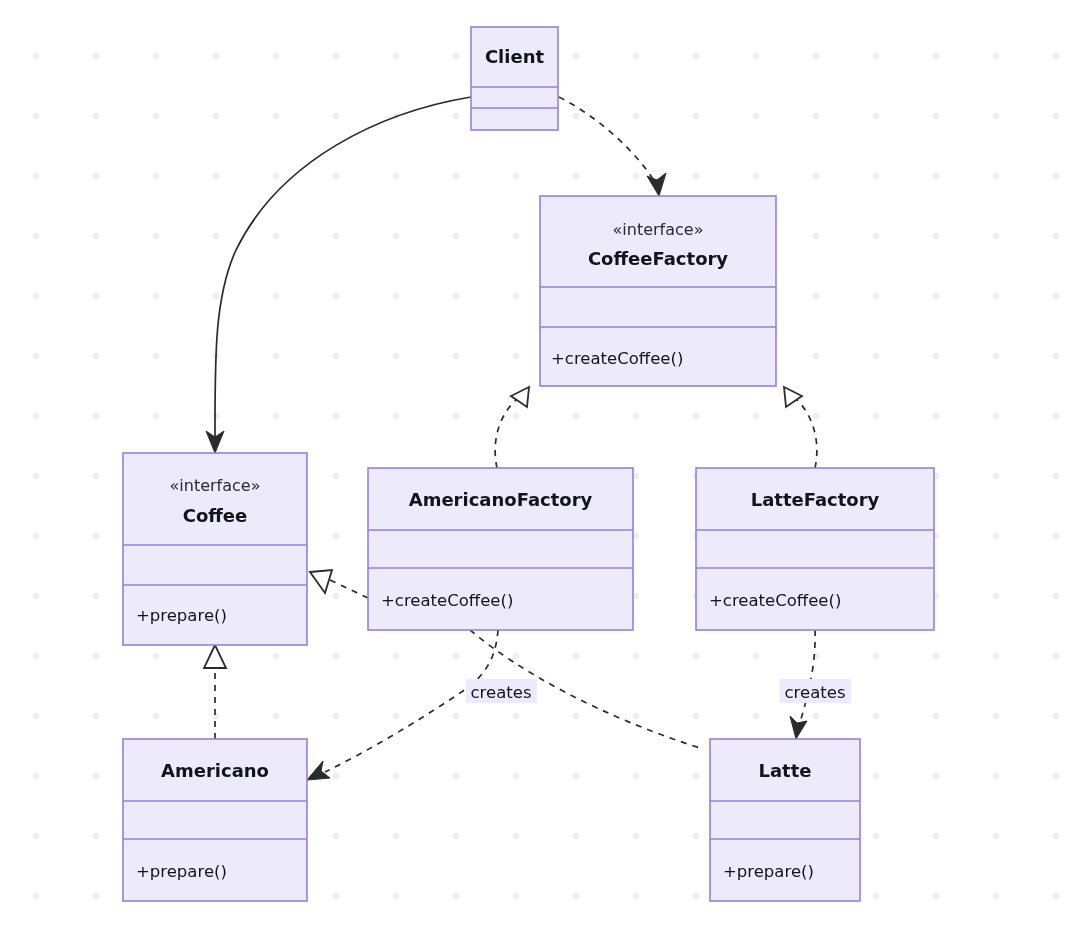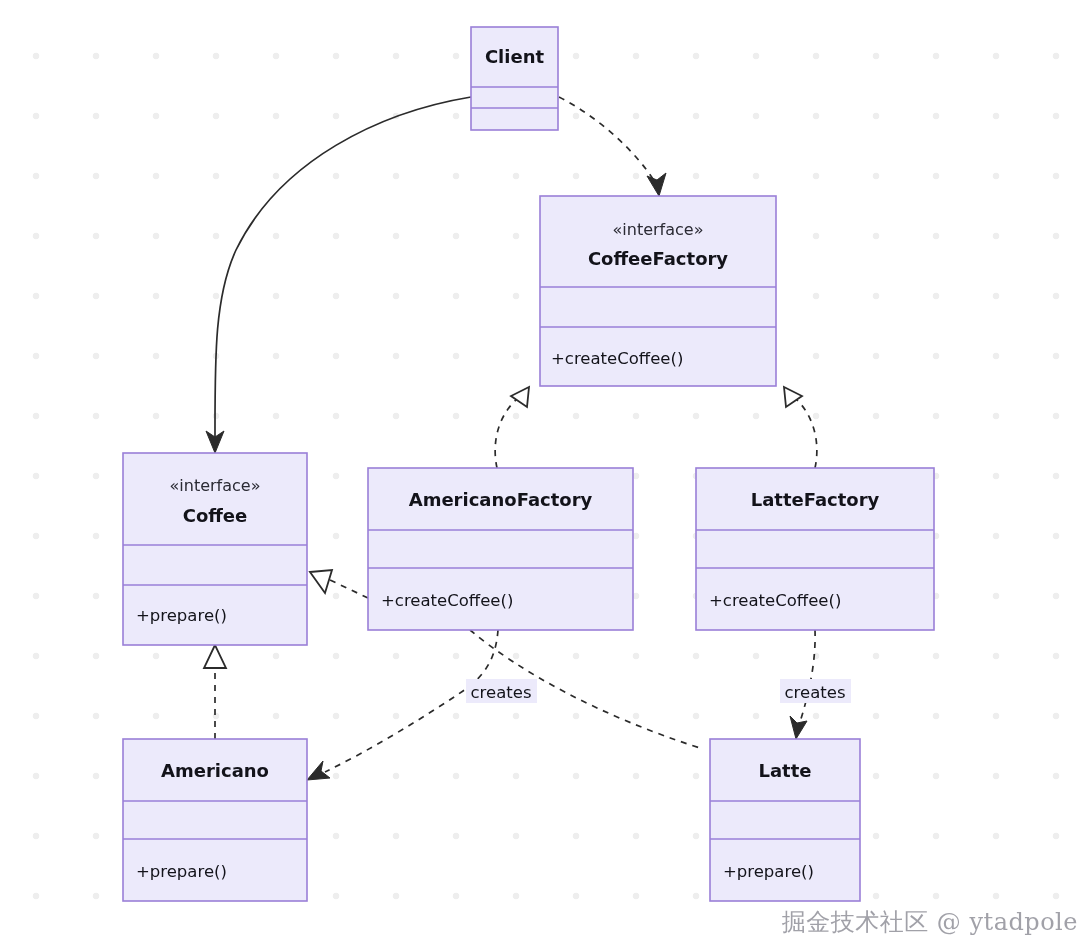--- a/index.html
+++ b/index.html
@@ -213,15 +213,14 @@
     <g>
       <rect class="cls-box-fill" x="710" y="739" width="150" height="162"></rect>
       <line class="cls-div" x1="710" y1="801" x2="860" y2="801"></line>
       <line class="cls-div" x1="710" y1="839" x2="860" y2="839"></line>
       <text class="cls-title" x="785" y="777">Latte</text>
       <text class="cls-member" x="723" y="877">+prepare()</text>
     </g>
 
   </svg>
 
-  <div class="watermark">掘金技术社区 @ ytadpole</div>
 
 </div>
 
 </body></html>

